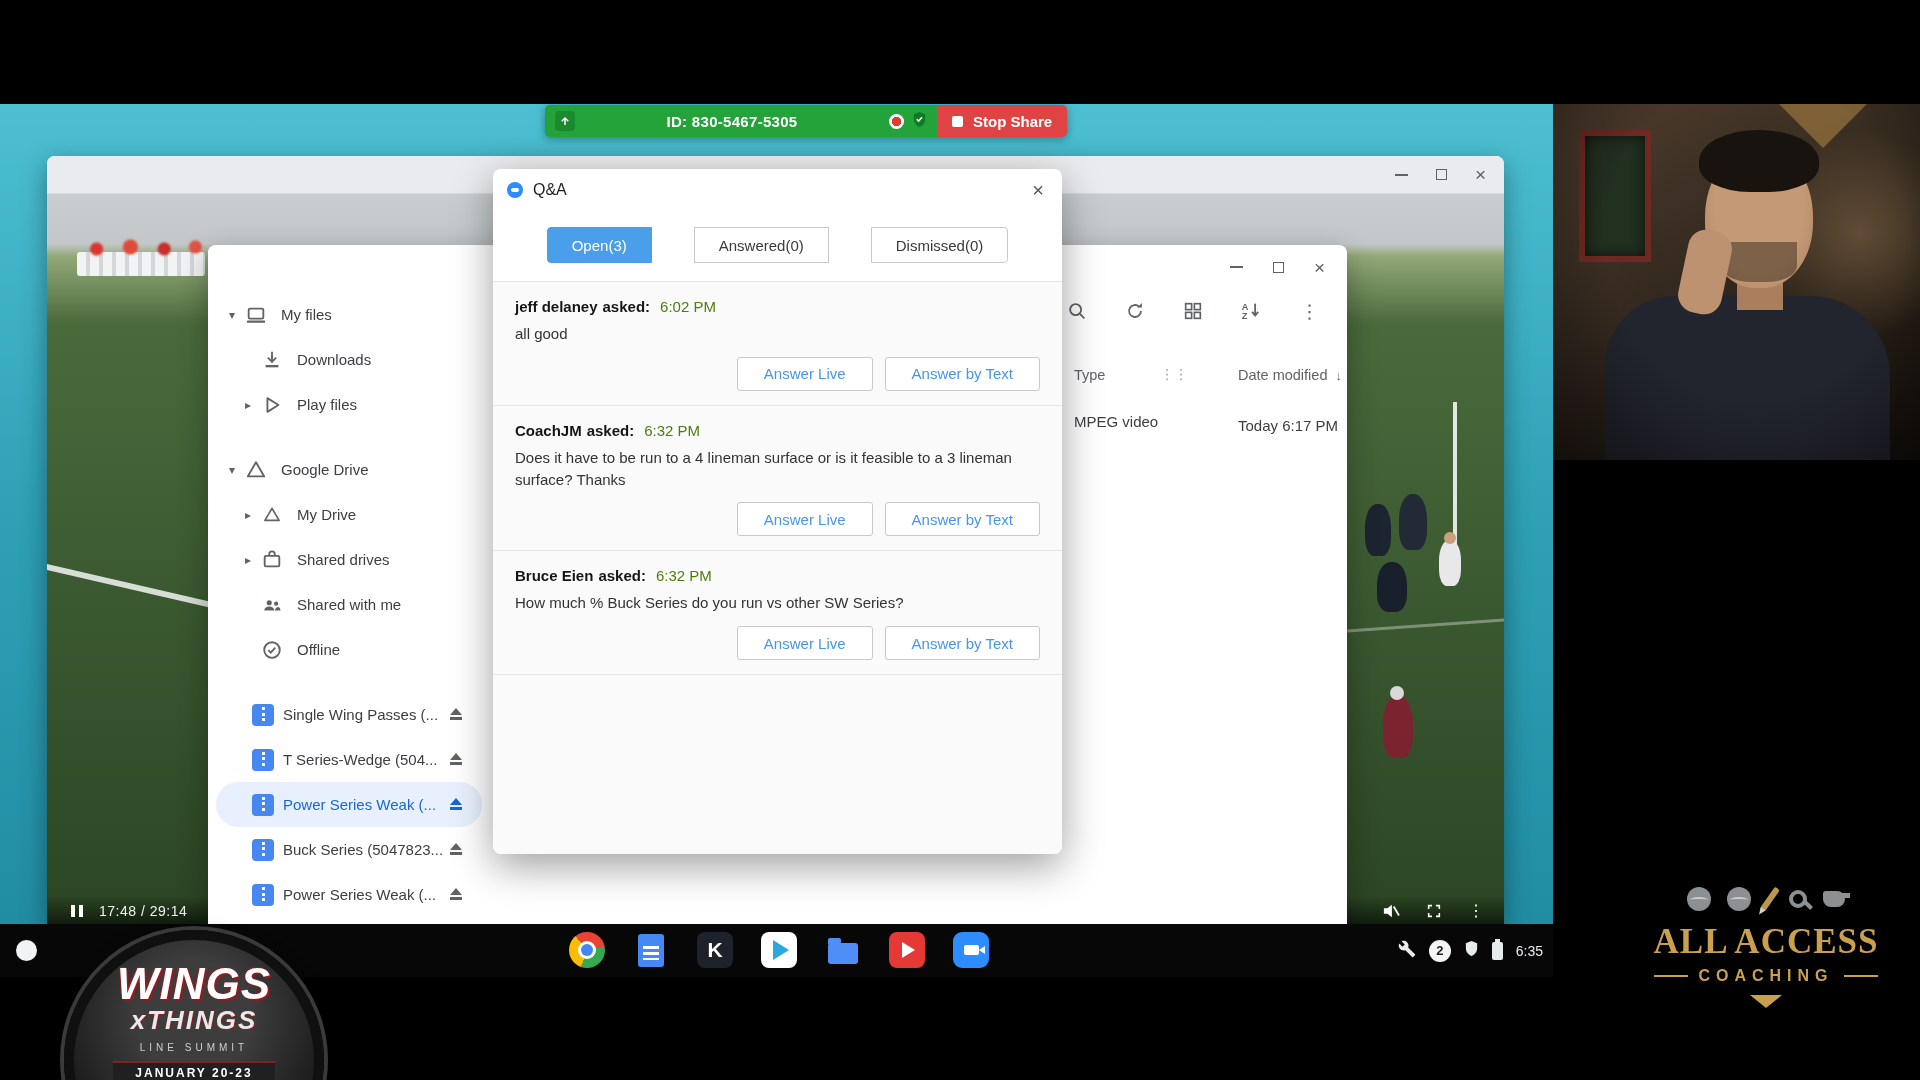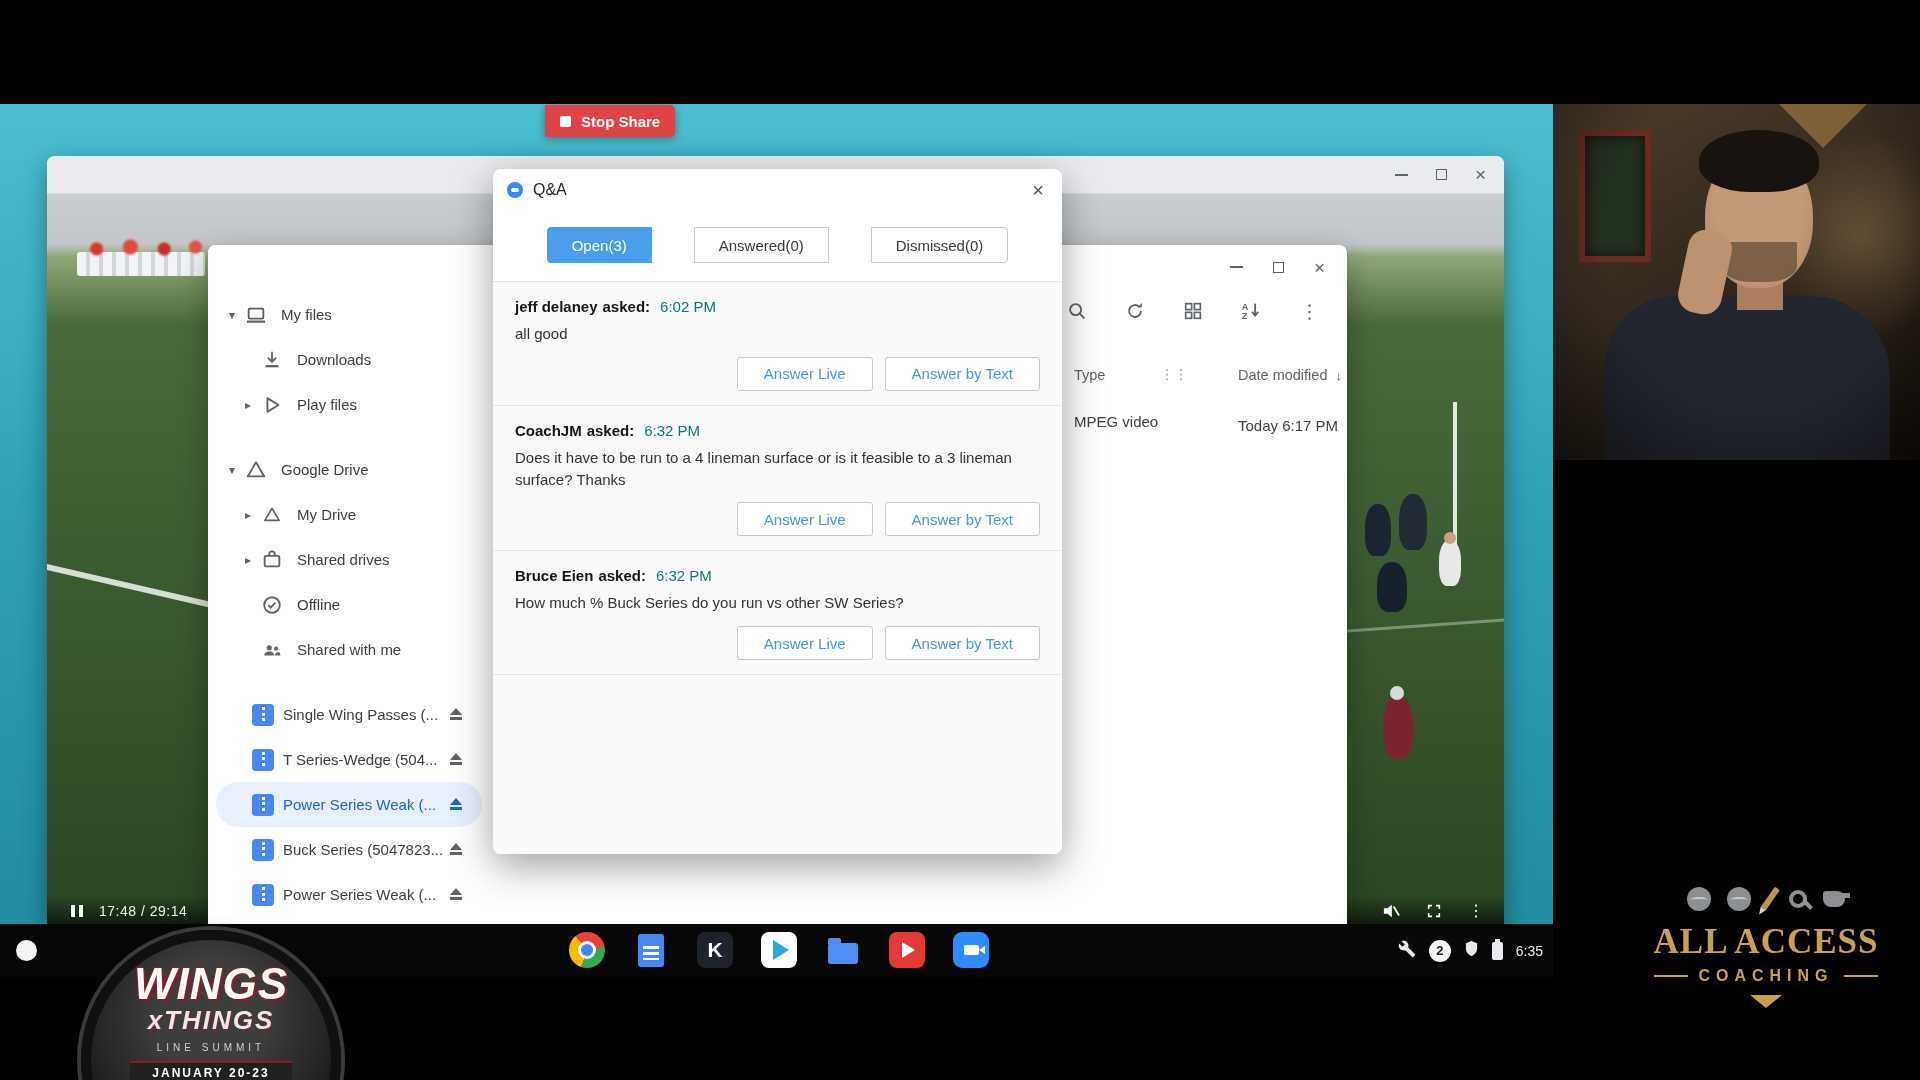--- a/index.html
+++ b/index.html
@@ -99,21 +99,21 @@
     border:1px solid #c9c9c9;background:#fff;color:#3a3a3a;margin-left:-1px;position:relative;}
   .qa-tab:first-child{border-radius:4px 0 0 4px;margin-left:0;}
   .qa-tab:last-child{border-radius:0 4px 4px 0;}
   .qa-tab.active{background:#4a9eea;border-color:#4a9eea;color:#fff;z-index:1;}
   .qa-divider{height:1px;background:#e4e4e4;margin-top:18px;flex:none;}
   .qa-list{flex:1;background:#fafafa;overflow:hidden;}
   .qa-item{padding:16px 22px 14px;border-bottom:1px solid #e6e6e6;}
   .qa-head{font-size:15px;color:#161616;}
   .qa-name{font-weight:bold;}
   .qa-asked{margin-left:5px;font-weight:bold;}
-  .qa-time{margin-left:10px;color:#0f766e;}
+  .qa-time{margin-left:10px;color:#4d7c0f;}
   .qa-text{font-size:15px;color:#333;margin-top:8px;line-height:1.45;max-width:525px;}
   .qa-actions{display:flex;justify-content:flex-end;gap:12px;margin-top:12px;}
   .qa-btn{height:34px;padding:0 26px;background:#fff;border:1px solid #c9c9c9;border-radius:3px;
     color:#4796e8;font-size:15px;font-family:inherit;display:flex;align-items:center;cursor:default;}
 
   
   .share-bar{position:absolute;left:545px;top:1px;height:32px;display:flex;z-index:5;
     filter:drop-shadow(0 2px 5px rgba(0,0,0,.35));}
   .sb-green{display:flex;align-items:center;width:392px;background:#23a33a;border-radius:5px 0 0 5px;padding:0 10px;gap:8px;}
   .sb-upchip{width:20px;height:20px;border-radius:4px;background:#1b8a2e;display:flex;align-items:center;justify-content:center;flex:none;}
@@ -166,21 +166,21 @@
   .person-torso{position:absolute;left:52px;top:192px;width:285px;height:200px;background:#23252e;border-radius:70px 80px 0 0;}
   .person-neck{position:absolute;left:184px;top:160px;width:46px;height:46px;background:#ab7f5e;}
   .person-head{position:absolute;left:152px;top:42px;width:108px;height:142px;border-radius:50% 50% 46% 46%;
     background:radial-gradient(ellipse at 50% 42%,#c49a76 0 58%,#a97f5e 100%);}
   .person-hair{position:absolute;left:146px;top:26px;width:120px;height:62px;background:#191310;border-radius:50% 50% 42% 42%;}
   .person-beard{position:absolute;left:168px;top:138px;width:76px;height:40px;background:rgba(40,28,20,.45);border-radius:0 0 40% 40%;}
   .person-hand{position:absolute;left:130px;top:126px;width:44px;height:84px;background:#bd9270;border-radius:18px;transform:rotate(12deg);}
   .webcam-vignette{position:absolute;inset:0;background:radial-gradient(ellipse at 55% 38%,transparent 52%,rgba(0,0,0,.55));}
 
   
-  .wings-badge{position:absolute;left:73px;top:930px;width:276px;height:150px;z-index:10;}
+  .wings-badge{position:absolute;left:56px;top:930px;width:276px;height:150px;z-index:10;}
   .wings-circle{position:absolute;left:8px;top:0;width:260px;height:260px;border-radius:50%;
     background:radial-gradient(circle at 50% 32%,#3d3d3d 0 28%,#181818 72%);
     border:10px solid #101010;box-shadow:0 0 0 4px #3a3a3a,0 6px 18px rgba(0,0,0,.7);
     display:flex;flex-direction:column;align-items:center;padding-top:22px;}
   .wings-title{font-size:44px;font-weight:bold;font-style:italic;color:#fff;letter-spacing:1px;
     text-shadow:2px 2px 0 #8d1d22,-1px -1px 0 #8d1d22;line-height:1;}
   .wings-sub{font-size:26px;font-weight:bold;font-style:italic;color:#e9e9e9;letter-spacing:2px;
     text-shadow:1px 1px 0 #8d1d22;line-height:1.15;}
   .wings-tag{font-size:10px;color:#cfcfcf;letter-spacing:4px;margin-top:6px;}
   .wings-dates{margin-top:8px;background:#202020;border-top:2px solid #8d1d22;border-bottom:2px solid #8d1d22;
@@ -371,37 +371,37 @@
                 <rect x="4" y="7.5" width="16" height="11.5" rx="1.5" fill="none" stroke="#5f6368" stroke-width="2"></rect>
                 <path d="M9 7.5V5.5a3 3 0 0 1 6 0v2" fill="none" stroke="#5f6368" stroke-width="2"></path>
               </svg>
           </span>
           <span class="label">Shared drives</span>
         </div>
         <div class="sb-row lvl1">
           <span class="caret"></span>
           <span class="s-icon">
             <svg width="22" height="22" viewBox="0 0 24 24">
-                <circle cx="12" cy="12" r="8.5" fill="none" stroke="#5f6368" stroke-width="2"></circle>
-                <path d="M8 12.2l2.6 2.6 5-5.4" fill="none" stroke="#5f6368" stroke-width="2"></path>
-              </svg>
-          </span>
-          <span class="label">Offline</span>
-        </div>
-        <div class="sb-row lvl1">
-          <span class="caret"></span>
-          <span class="s-icon">
-            <svg width="22" height="22" viewBox="0 0 24 24">
                 <circle cx="9" cy="9.5" r="2.8" fill="#5f6368"></circle>
                 <circle cx="16.5" cy="10.5" r="2.3" fill="#5f6368"></circle>
                 <path d="M3.5 18c0-3 3.2-4.5 5.5-4.5s5.5 1.5 5.5 4.5z" fill="#5f6368"></path>
                 <path d="M15.2 18c.2-2.2 1.9-3.6 3.6-3.8 1.4.3 2.4 1.6 2.4 3.8z" fill="#5f6368"></path>
               </svg>
           </span>
           <span class="label">Shared with me</span>
+        </div>
+        <div class="sb-row lvl1">
+          <span class="caret"></span>
+          <span class="s-icon">
+            <svg width="22" height="22" viewBox="0 0 24 24">
+                <circle cx="12" cy="12" r="8.5" fill="none" stroke="#5f6368" stroke-width="2"></circle>
+                <path d="M8 12.2l2.6 2.6 5-5.4" fill="none" stroke="#5f6368" stroke-width="2"></path>
+              </svg>
+          </span>
+          <span class="label">Offline</span>
         </div>
         <div class="sb-spacer"></div>
         <div class="sb-row mount">
           <span class="caret-space"></span>
           <span class="zip-icon"></span>
           <span class="label">Single Wing Passes (...</span>
           <span class="eject"></span>
         </div>
         <div class="sb-row mount">
           <span class="caret-space"></span>
@@ -474,20 +474,35 @@
           <div class="qa-actions">
             <button class="qa-btn">Answer Live</button>
             <button class="qa-btn">Answer by Text</button>
           </div>
         </div>
 
       </div>
     </div>
 
     <div class="share-bar">
+      <div class="sb-green">
+        <span class="sb-upchip">
+          <svg width="12" height="12" viewBox="0 0 24 24">
+              <path d="M12 20V7 M5.5 12.5L12 6l6.5 6.5" fill="none" stroke="#fff" stroke-width="3"></path>
+            </svg>
+        </span>
+        <span class="sb-id">ID: 830-5467-5305</span>
+        <span class="sb-rec"></span>
+        <span>
+          <svg width="15" height="17" viewBox="0 0 24 26">
+              <path d="M12 1l9 3.5v8c0 6-4 10.5-9 12.5-5-2-9-6.5-9-12.5v-8z" fill="#0e7a22"></path>
+              <path d="M7.5 12.5l3 3 5.5-6" fill="none" stroke="#fff" stroke-width="2.4"></path>
+            </svg>
+        </span>
+      </div>
       <div class="sb-red">
         <span class="sb-stopicon"></span>
         <span class="sb-stop">Stop Share</span>
       </div>
     </div>
 
     <div class="shelf">
       <span class="launcher"></span>
       <div class="shelf-apps">
         <div class="app chrome-icon">

